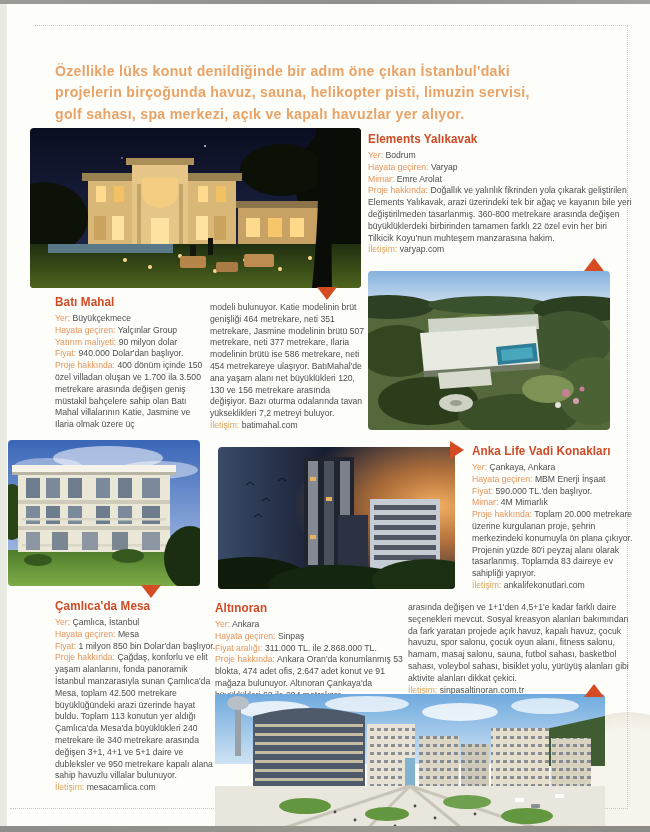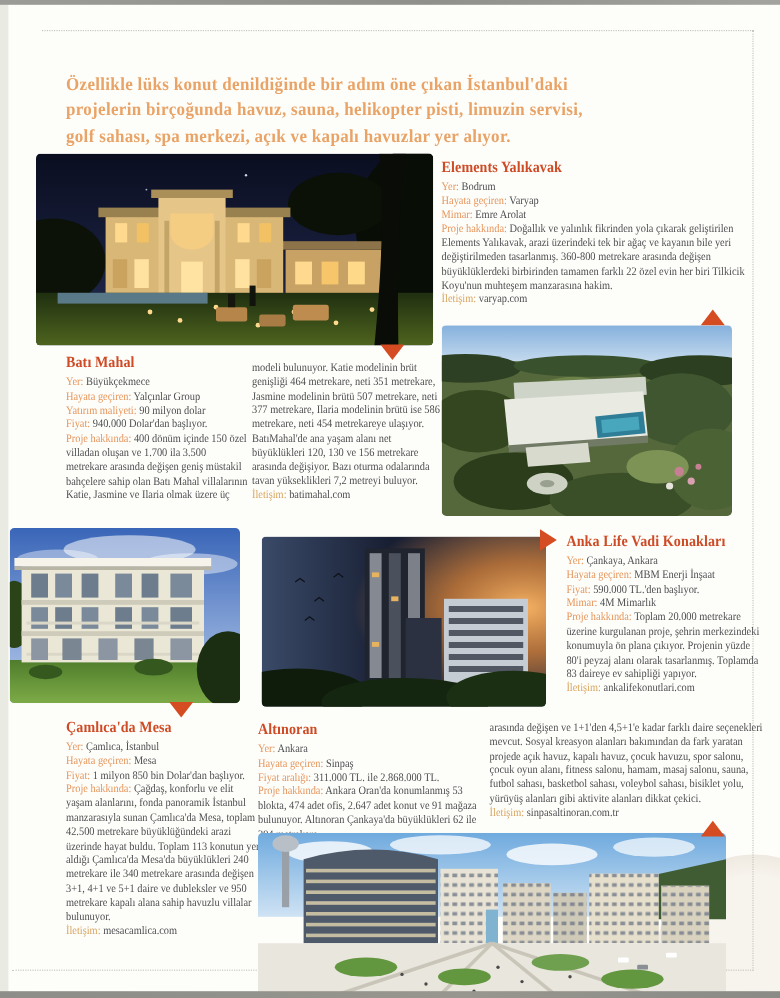--- a/index.html
+++ b/index.html
@@ -1,17 +1,17 @@
 <!DOCTYPE html>
 <html style="--intro_text: #e9a366; --accent_title: #ce4b26; --accent_label: #e6955b; --contact_label: #d9a55f; --body_text: #4d4e50; --triangle: #d54c22; --frame_line: #c8c8c2; --page_number_color: #97978f;"><head>
 <meta charset="utf-8">
 <style>
   html,body{margin:0;padding:0;background:#ffffff;}
   .page{position:relative;width:650px;height:832px;overflow:hidden;background:#fdfdfa;
-        font-family:Liberation Serif, serif;-webkit-font-smoothing:antialiased;}
+        font-family:Liberation Sans, sans-serif;-webkit-font-smoothing:antialiased;}
   .scan-top{position:absolute;left:0;top:0;width:650px;height:4px;
         background:linear-gradient(90deg,#9b9b97,#8f8f8b 55%,#a3a39f);z-index:30;}
   .scan-left{position:absolute;left:0;top:0;width:7px;height:832px;background:#e9ebe3;z-index:29;}
   .scan-bottom{position:absolute;left:0;top:826px;width:650px;height:6px;
         background:linear-gradient(90deg,#8d8d89,#97978f 60%,#8a8a86);z-index:30;}
   .frame-top{position:absolute;left:35px;top:25px;width:593px;border-top:1px dotted var(--frame_line,#c8c8c2);}
   .frame-right{position:absolute;left:627px;top:25px;height:784px;border-left:1px dotted var(--frame_line,#c8c8c2);}
   .frame-bottom{position:absolute;left:10px;top:808px;width:618px;border-top:1px dotted var(--frame_line,#c8c8c2);}
   .watermark{position:absolute;left:548px;top:712px;width:160px;height:160px;border-radius:50%;
         background:radial-gradient(circle,rgba(216,196,170,0.16) 55%,rgba(200,180,155,0.28) 72%,rgba(216,196,170,0) 78%);}

